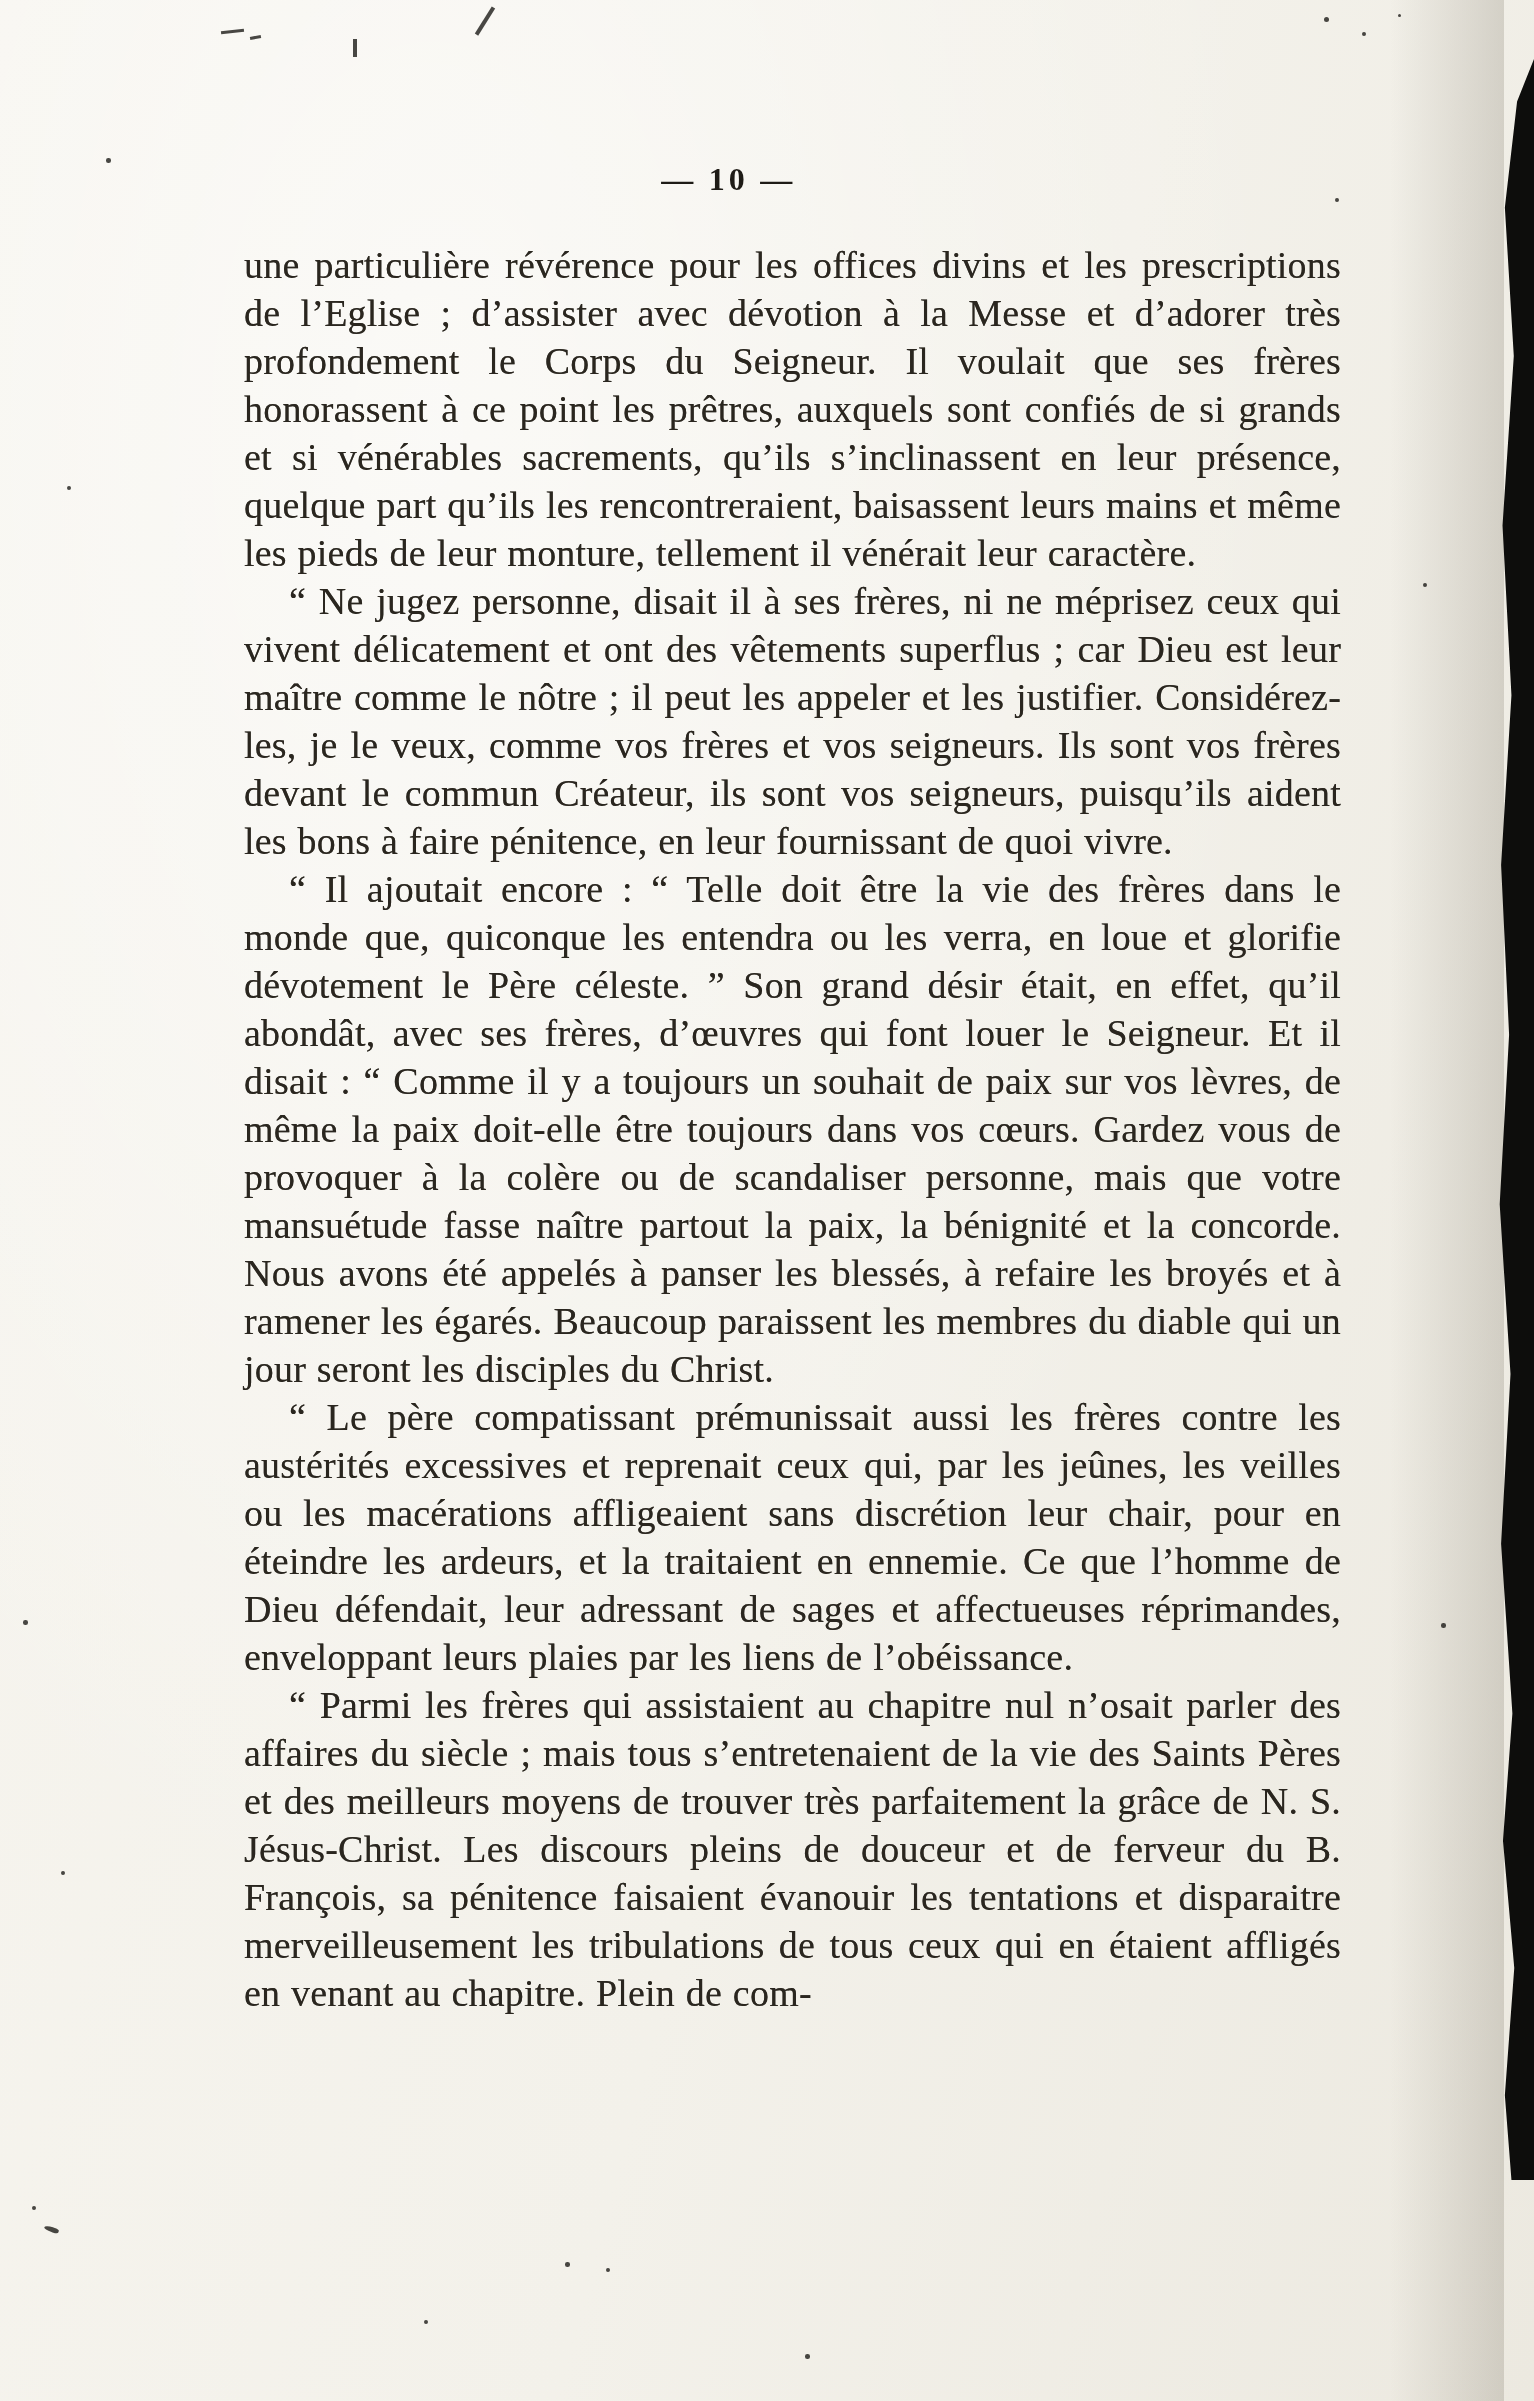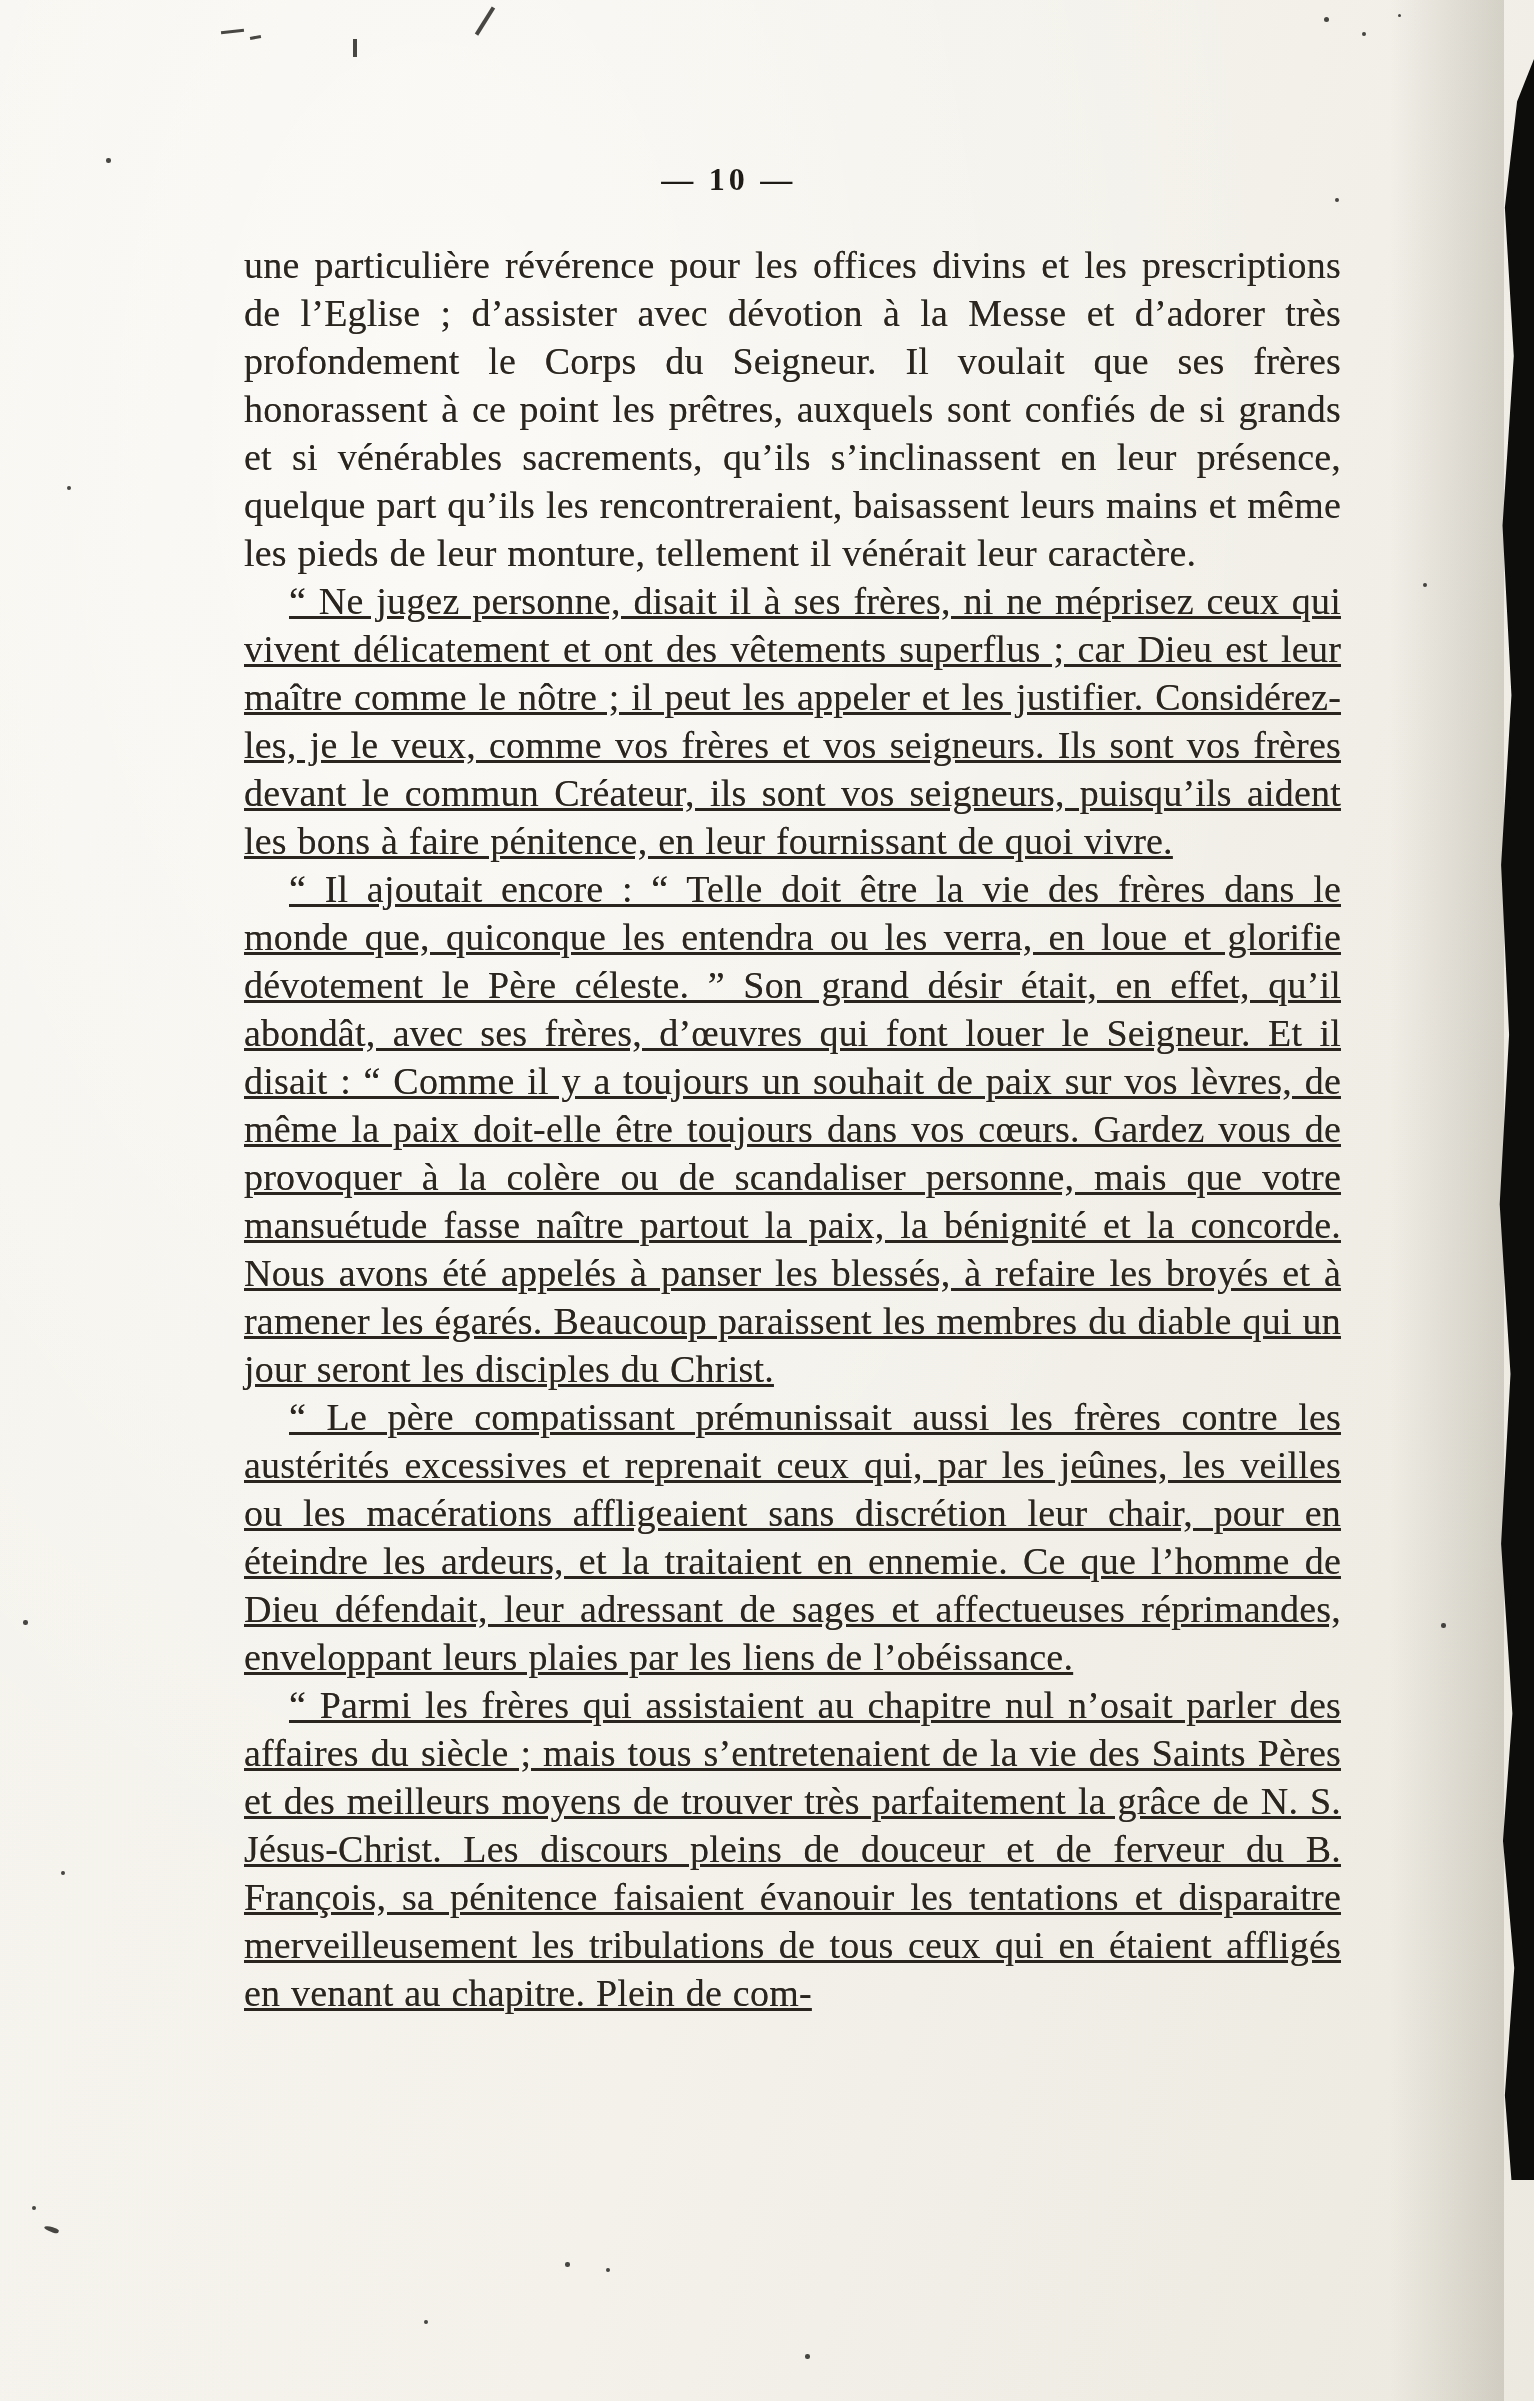--- a/index.html
+++ b/index.html
@@ -55,21 +55,21 @@
     width: 1097px;
     font-size: 38px;
     line-height: 48px;
     color: #2a261f;
     text-align: justify;
     letter-spacing: 0.2px;
     word-spacing: 1.1px;
     text-shadow: 0 0 0.5px rgba(42,38,31,0.65);
   }
   .text-block p { margin: 0; }
-  .text-block p.indent { text-indent: 45px; text-decoration: underline; }
+  .text-block p.indent { text-indent: 45px; }
 
   
   .speck {
     position: absolute;
     background: #1b1a17;
     opacity: 0.8;
   }
   .speck.round { border-radius: 50%; }
 </style>
 </head>

